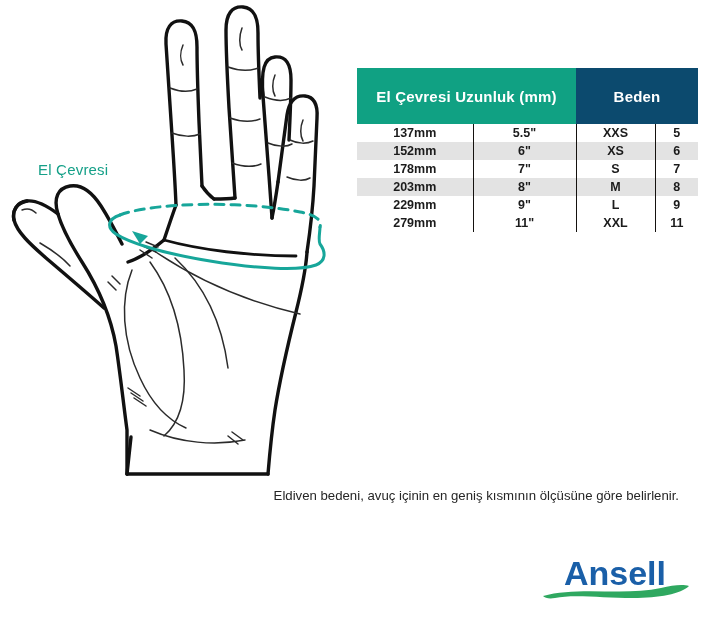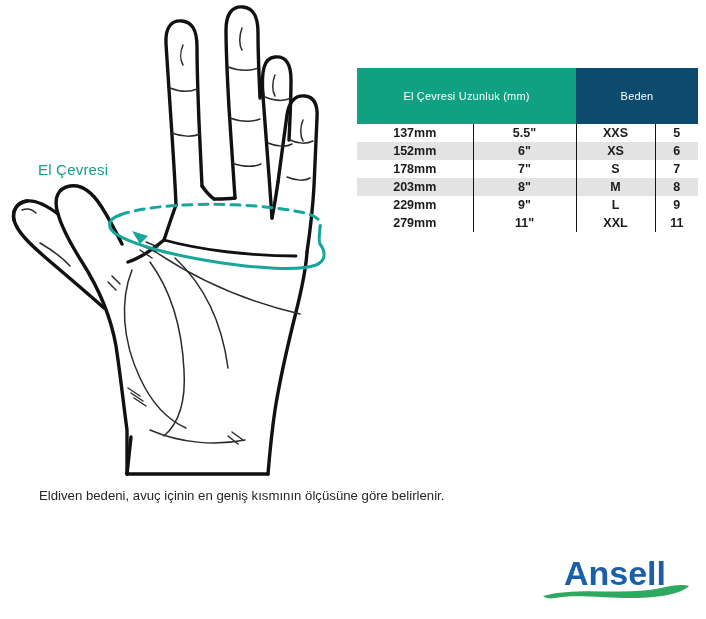--- a/index.html
+++ b/index.html
@@ -49,22 +49,22 @@
   #size-table th,
   #size-table td {
     padding: 0;
     margin: 0;
     text-align: center;
     vertical-align: middle;
   }
   #size-table thead th {
     height: 56px;
     color: #ffffff;
-    font-size: 11px;
-    font-weight: normal;
+    font-size: 15px;
+    font-weight: bold;
     letter-spacing: 0.2px;
   }
   th.head-green { background: #10a183; }
   th.head-blue  { background: #0c4a6e; }
 
   #size-table tbody td {
     height: 18px;
     font-size: 12.5px;
     font-weight: bold;
     color: #1b1b1b;
@@ -88,21 +88,21 @@
   
   #caption {
     position: absolute;
     left: 39px;
     top: 486px;
     width: 640px;
     font-size: 13.2px;
     line-height: 20px;
     color: #262626;
   }
-  #caption div { white-space: nowrap; }
+  #caption div { white-space: nowrap; text-align: right; }
 
   
   #ansell-logo {
     position: absolute;
     left: 533px;
     top: 552px;
     width: 164px;
     height: 52px;
   }
 </style>

